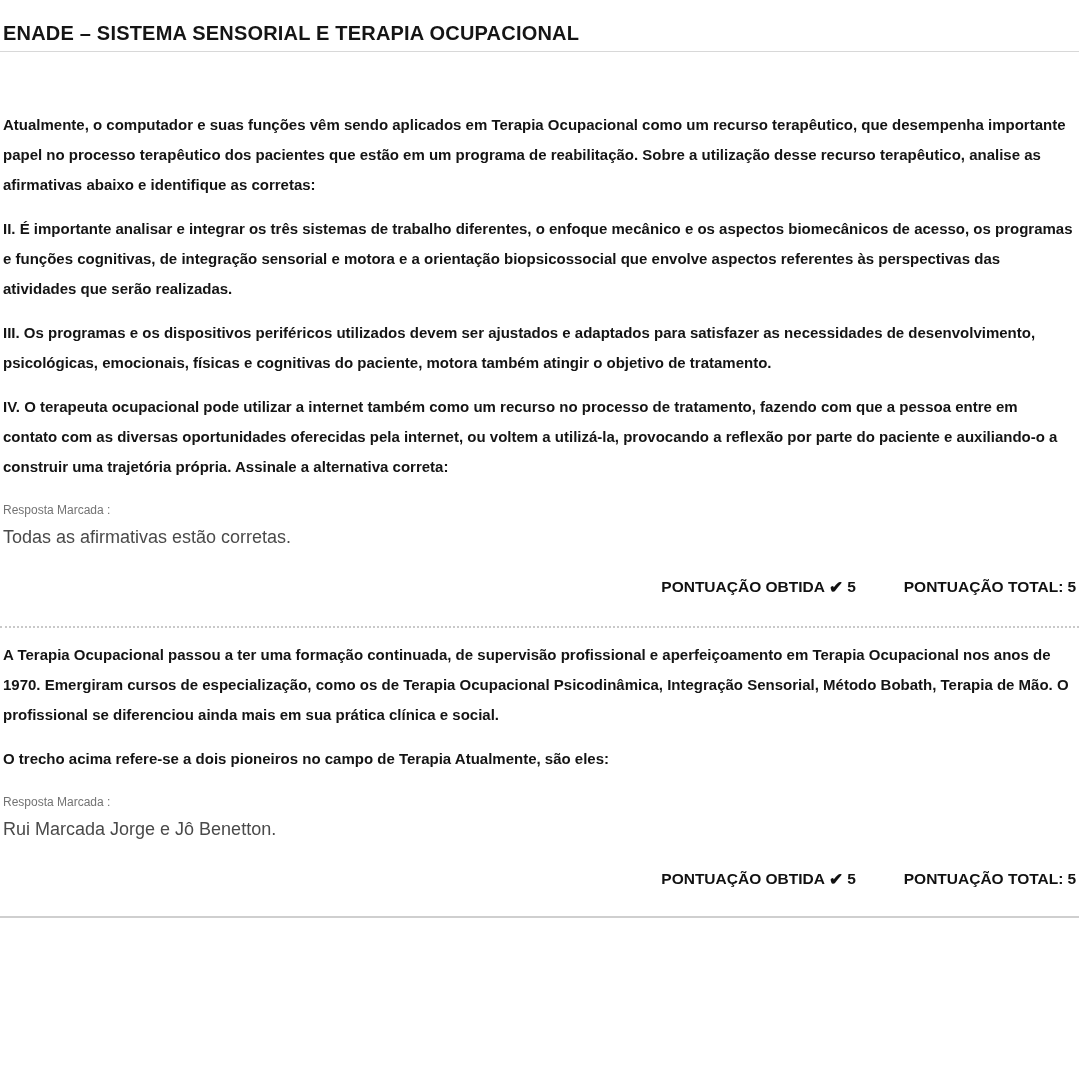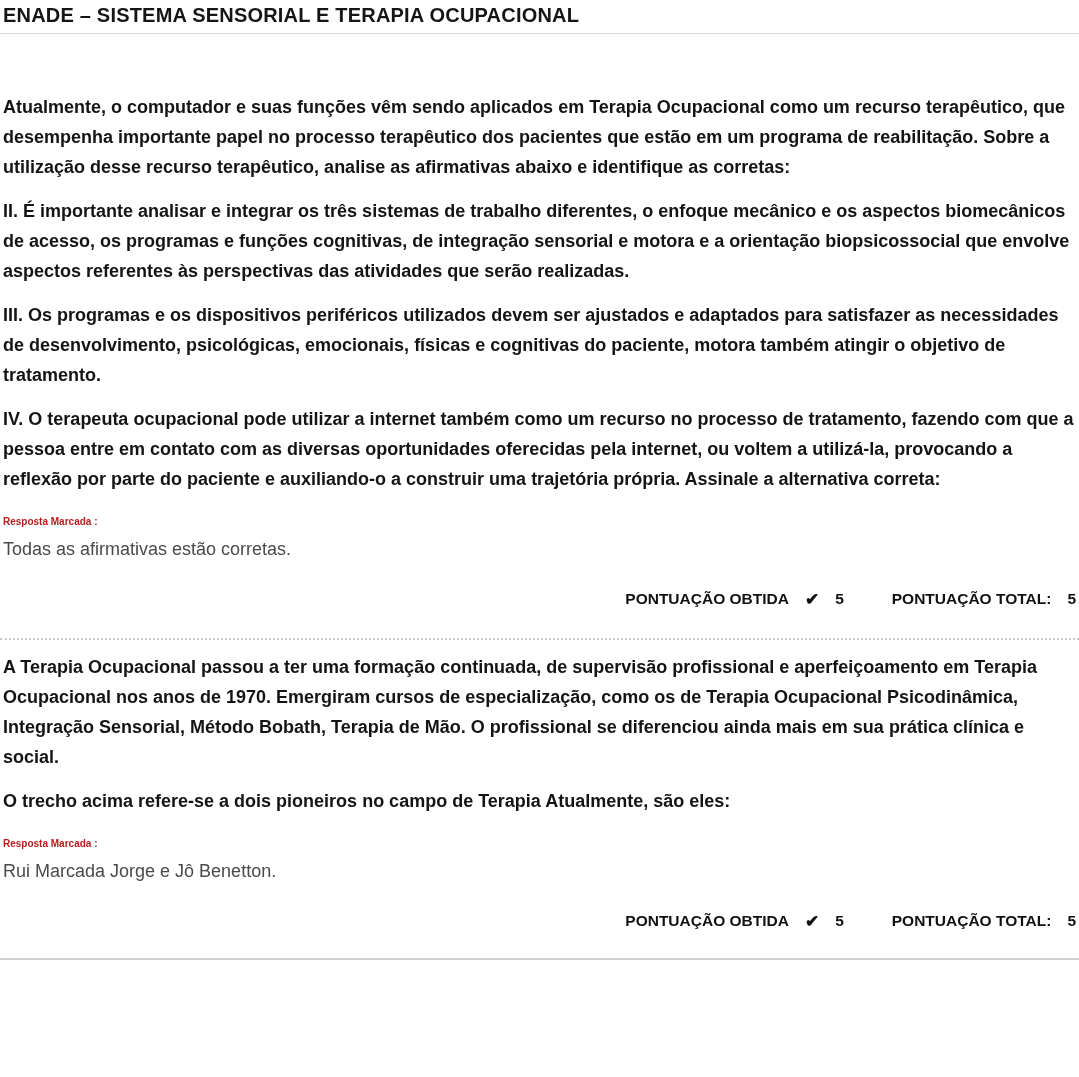--- a/index.html
+++ b/index.html
@@ -8,53 +8,53 @@
     padding: 0;
     background: #ffffff;
   }
   body {
     width: 1079px;
     min-height: 1077px;
     font-family: "Liberation Sans", sans-serif;
     color: #111111;
   }
   .page {
-    padding: 0 3px;
+    padding: 18px 3px;
   }
   .page-title {
     margin: 0;
     padding-top: 1px;
     font-size: 20px;
     font-weight: 700;
     letter-spacing: 0.2px;
     color: #151515;
     line-height: 28px;
   }
   .title-rule {
     border: none;
     border-top: 1px solid #d8d8d8;
     margin: 4px -3px 0 -3px;
   }
   .question { }
   .question.q1 { margin-top: 58px; }
   .question.q2 { margin-top: 12px; }
   .q-par {
     margin: 0 0 14px 0;
-    font-size: 18px;
+    font-size: 15px;
     font-weight: 700;
     line-height: 30px;
     color: #141414;
   }
   .answer-block {
     margin-top: 18px;
   }
   .answer-label {
-    font-size: 10px;
-    font-weight: 700;
-    color: #b91c1c;
+    font-size: 12px;
+    font-weight: 400;
+    color: #737373;
     line-height: 20px;
   }
   .answer-text {
     margin-top: 4px;
     font-size: 18px;
     font-weight: 400;
     color: #4a4a4a;
     line-height: 26px;
   }
   .score-row {
@@ -63,21 +63,21 @@
     align-items: center;
     gap: 48px;
     margin-top: 28px;
     font-size: 15.5px;
     font-weight: 700;
     color: #111111;
   }
   .score-obtained, .score-total {
     display: inline-flex;
     align-items: center;
-    gap: 16px;
+    gap: 4px;
     white-space: nowrap;
   }
   .check {
     font-size: 17px;
     line-height: 1;
     color: #111111;
   }
   .dotted-divider {
     border: none;
     border-top: 2px dotted #c9c9c9;

